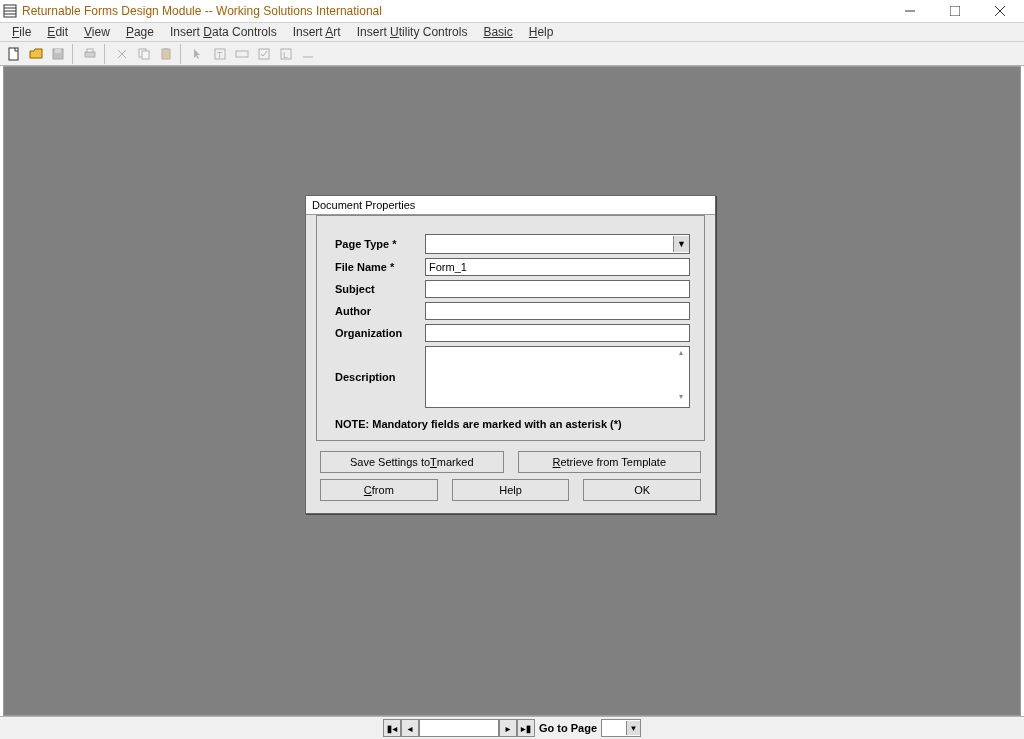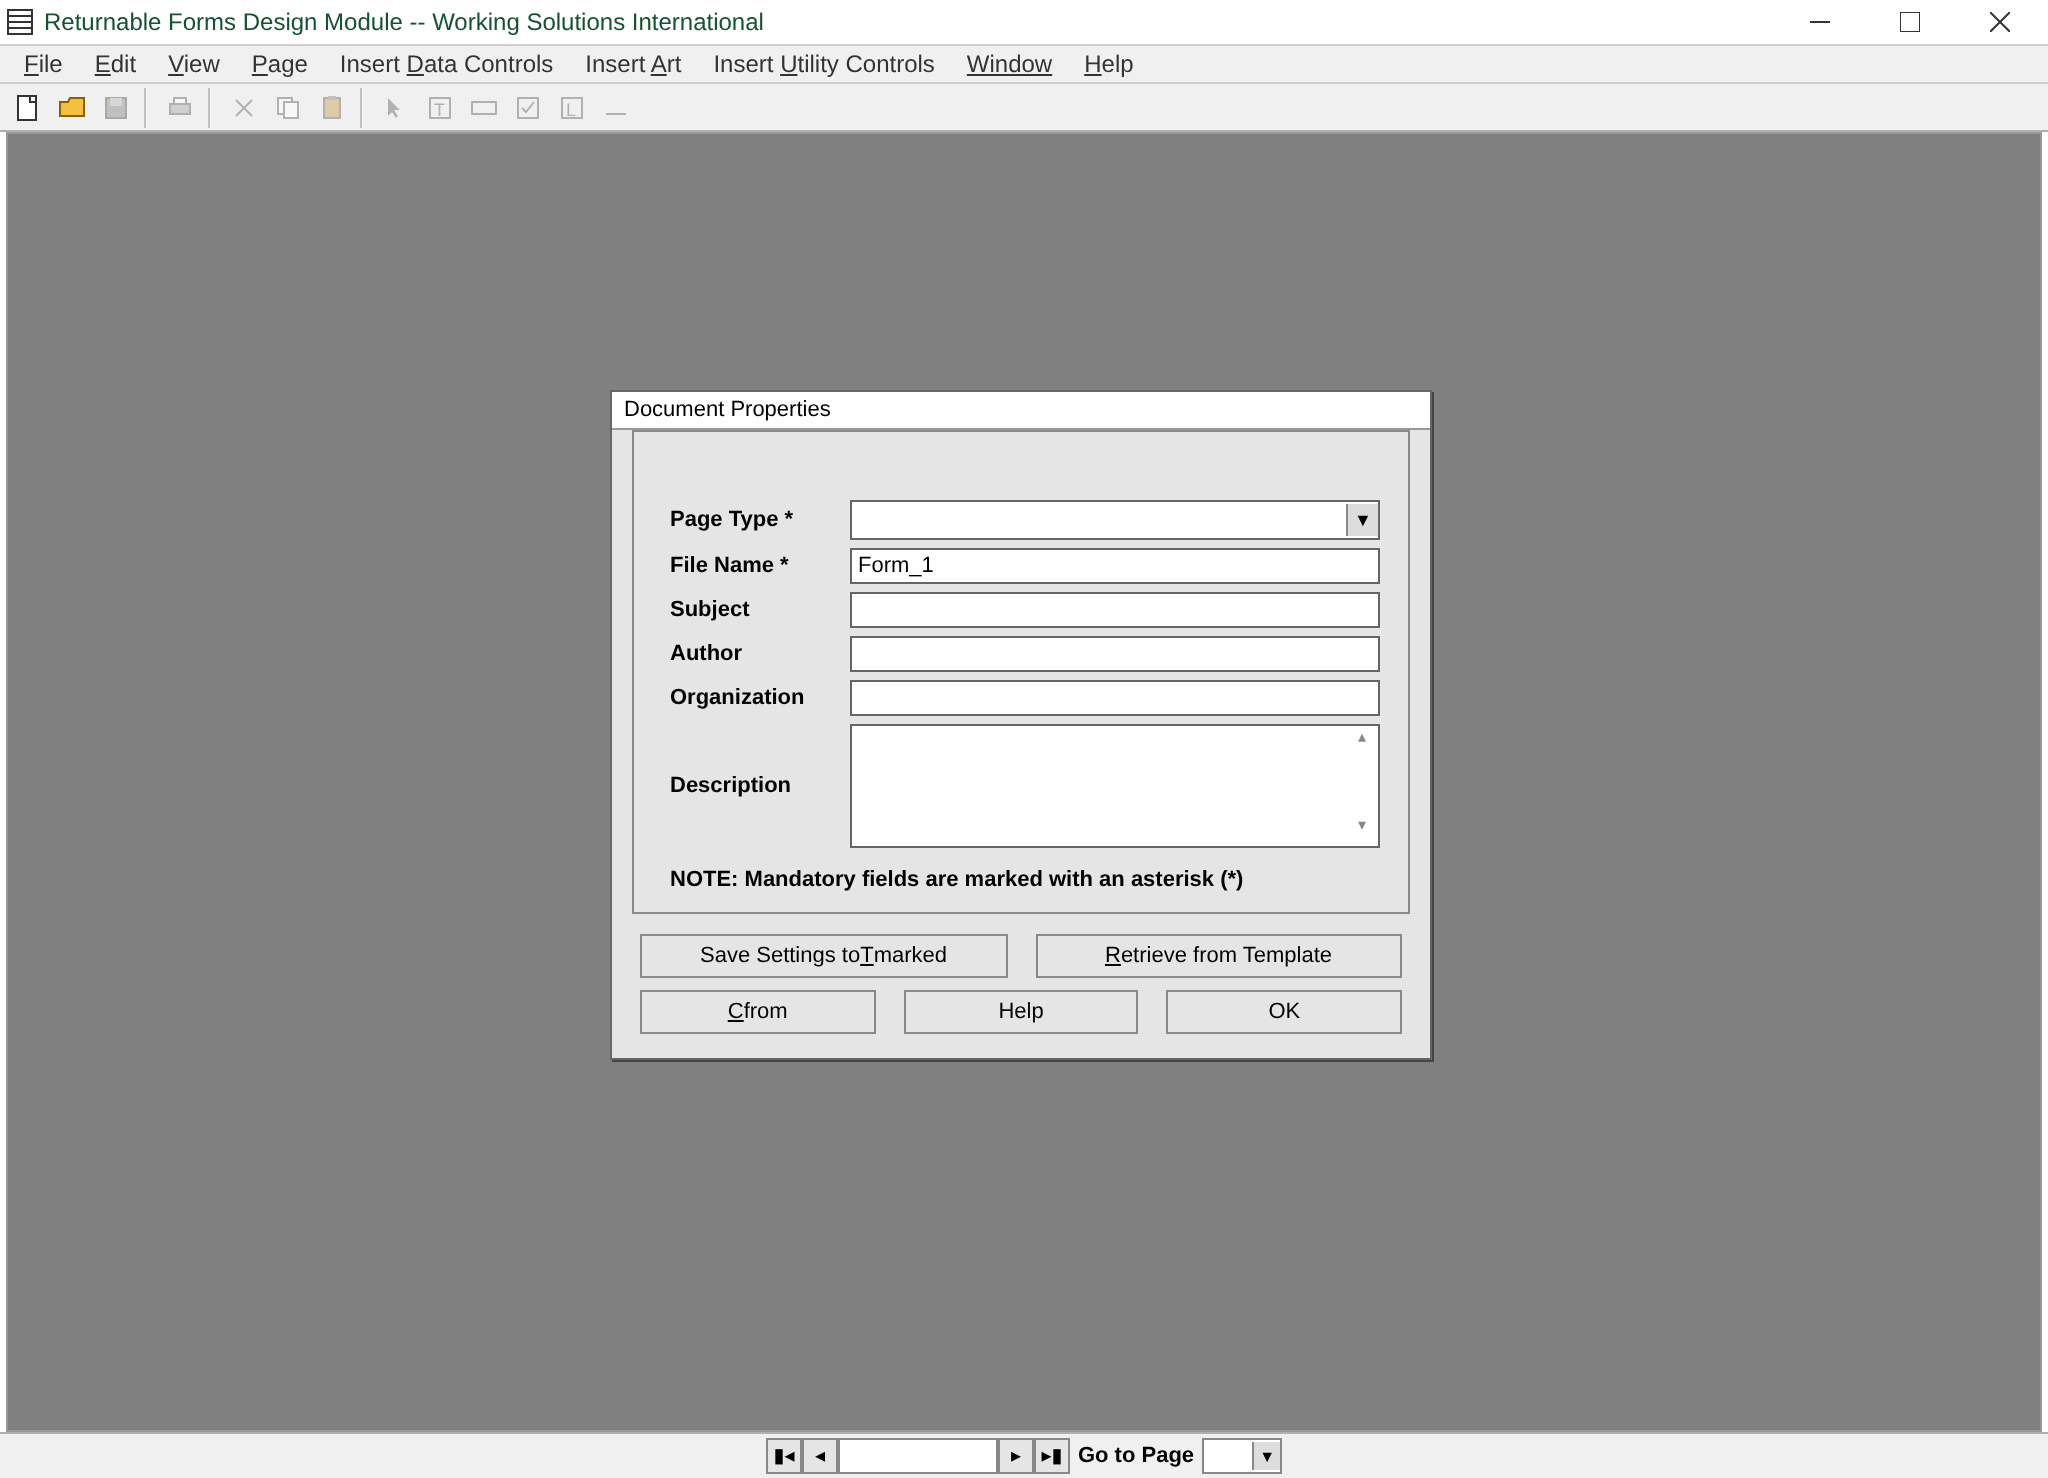--- a/index.html
+++ b/index.html
@@ -1,20 +1,20 @@
 <!DOCTYPE html>
 <html><head>
 <meta charset="utf-8">
 <style>
 * { box-sizing: border-box; margin: 0; padding: 0; font-family: "Segoe UI", Tahoma, sans-serif; }
 body { width: 1024px; height: 739px; background: #fff; overflow: hidden; position: relative; }
 
 .title-bar { height: 22px; background: #fff; display: flex; align-items: center; padding: 0 2px; border-bottom: 0px; }
 .title-icon { width: 16px; height: 16px; margin-right: 4px; display: flex; align-items: center; justify-content: center; }
-.title-text { font-size: 12px; color: #14532d; flex: 1; }
+.title-text { font-size: 12px; color: #a16207; flex: 1; }
 .win-controls { display: flex; gap: 0; }
 .win-btn { width: 45px; height: 22px; display: flex; align-items: center; justify-content: center; background: transparent; border: none; font-size: 12px; cursor: default; }
 
 .menu-bar { height: 20px; background: #f0f0f0; display: flex; align-items: center; padding: 0 4px; font-size: 12px; border-top: 1px solid #d0d0d0; border-bottom: 1px solid #d0d0d0;}
 .menu-item { padding: 2px 8px; cursor: default; color: #333; }
 .menu-item .ul { text-decoration: underline; }
 
 .toolbar { height: 24px; background: #f0f0f0; display: flex; align-items: center; padding: 0 4px; gap: 2px; border-bottom: 1px solid #b0b0b0;}
 .tb-btn { width: 20px; height: 20px; display: flex; align-items: center; justify-content: center; border: 1px solid transparent; font-size: 12px;}
 .tb-sep { width: 4px; height: 20px; border-left: 1px solid #c0c0c0; margin: 0 2px; }
@@ -27,21 +27,21 @@
 .nav-input { width: 80px; height: 18px; border: 1px solid #888; background: #fff; font-size: 11px; padding: 0 2px; }
 .goto-label { margin: 0 4px; font-size: 11px; font-weight: bold; }
 .goto-select { width: 40px; height: 18px; border: 1px solid #888; background: #fff; }
 
 .dialog { position: absolute; top: 195px; left: 305px; width: 411px; background: #e5e5e5; border: 1px solid #666; box-shadow: 1px 1px 0 #444; }
 .dialog-title { height: 19px; background: #fff; font-size: 11px; padding: 0 6px; display: flex; align-items: center; border-bottom: 1px solid #999;}
 
 .tabs-row { display: flex; padding: 8px 10px 0 10px; gap: 0;}
 .tab { flex: 1; height: 20px; border: 1px solid #888; border-bottom: none; background: #e5e5e5; font-size: 11px; display: flex; align-items: center; justify-content: center; cursor: default; border-radius: 3px 3px 0 0; margin-right: -1px;}
 .tab.active { font-weight: bold; background: #e5e5e5; position: relative; z-index: 2; border-bottom: 1px solid #e5e5e5; margin-bottom: -1px;}
-.tab-panel { margin: 0 10px 10px 10px; border: 1px solid #888; background: #e5e5e5; padding: 34px 14px 10px 18px;}
+.tab-panel { margin: 0 10px 10px 10px; border: 1px solid #888; background: #e5e5e5; padding: 18px 14px 10px 18px;}
 
 .form-row { display: flex; align-items: center; margin-bottom: 4px; }
 .form-label { width: 90px; font-size: 11px; font-weight: bold; }
 .form-input { flex: 1; height: 18px; border: 1px solid #666; background: #fff; font-size: 11px; padding: 0 3px; }
 .form-select { flex: 1; height: 20px; border: 1px solid #666; background: #fff; font-size: 11px; display: flex; justify-content: flex-end; align-items: center; }
 .sel-arrow { width: 16px; height: 16px; background: #ddd; border-left: 1px solid #888; display: flex; align-items: center; justify-content: center; font-size: 9px;}
 .form-textarea { flex: 1; height: 62px; border: 1px solid #666; background: #fff; font-size: 11px; resize: none; position: relative;}
 .ta-scroll-up { position: absolute; right: 1px; top: 1px; width: 14px; height: 14px; font-size: 8px; color: #888; text-align:center;}
 .ta-scroll-dn { position: absolute; right: 1px; bottom: 1px; width: 14px; height: 14px; font-size: 8px; color: #888; text-align:center;}
 
@@ -87,21 +87,21 @@
 </div>
 
 <div class="menu-bar">
   <span class="menu-item"><span class="ul">F</span>ile</span>
   <span class="menu-item"><span class="ul">E</span>dit</span>
   <span class="menu-item"><span class="ul">V</span>iew</span>
   <span class="menu-item"><span class="ul">P</span>age</span>
   <span class="menu-item">Insert <span class="ul">D</span>ata Controls</span>
   <span class="menu-item">Insert <span class="ul">A</span>rt</span>
   <span class="menu-item">Insert <span class="ul">U</span>tility Controls</span>
-  <span class="menu-item"><span class="ul">Window</span></span>
+  <span class="menu-item"><span class="ul">Basic</span></span>
   <span class="menu-item"><span class="ul">H</span>elp</span>
 </div>
 
 <div class="toolbar">
   <span class="tb-btn">
       <svg width="14" height="14">
         <rect x="2" y="1" width="9" height="12" fill="#fff" stroke="#333"></rect>
         <polyline points="8,1 8,4 11,4" fill="none" stroke="#333"></polyline>
       </svg>
     </span>

